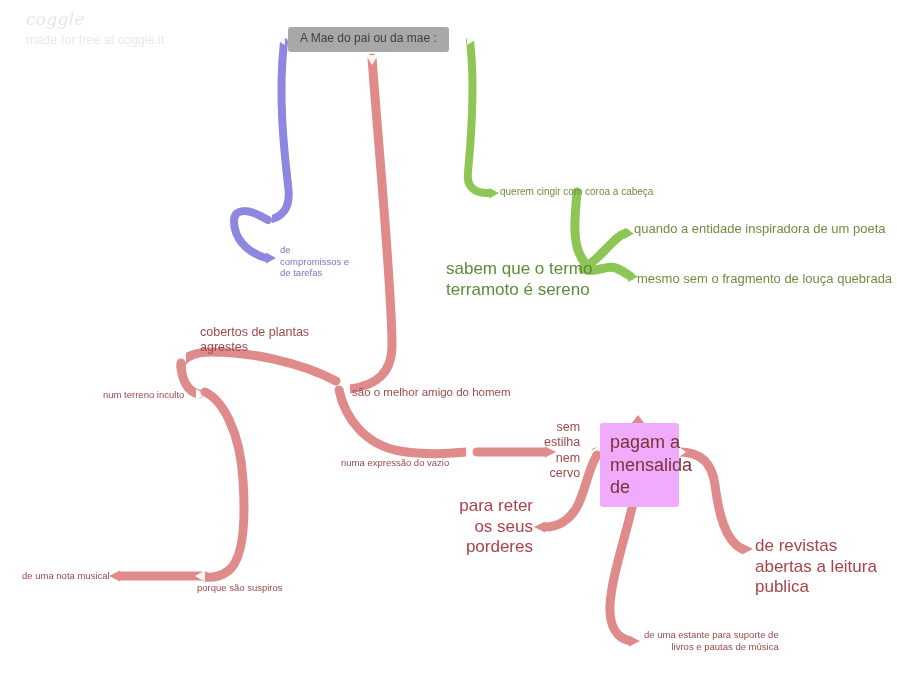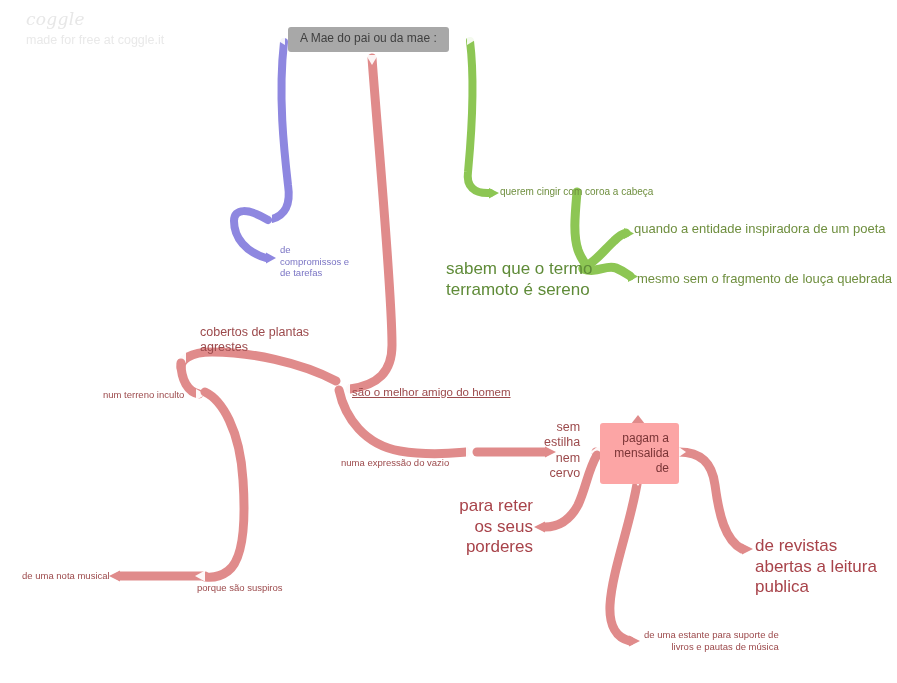--- a/index.html
+++ b/index.html
@@ -61,35 +61,35 @@
     background: #a8a8a8;
     color: #3f3f3f;
     font-size: 12px;
     padding: 5px 12px 6px 12px;
     border-radius: 3px;
     line-height: 1.15;
   }
 
   
   .boxed-node {
-    background: #fca5a5;
+    background: #f0abfc;
     color: #7a3436;
-    font-size: 12px;
-    text-align: right;
+    font-size: 18px;
+    text-align: left;
     padding: 8px 10px;
     border-radius: 3px;
     line-height: 1.25;
   }
 
   .t-purple      { color: #7a74c4; font-size: 12.5px; }
   .t-purple-sm   { color: #7a74c4; font-size: 9.5px; }
   .t-green       { color: #6f8f3f; font-size: 10px; }
   .t-green-sm    { color: #6f8f3f; font-size: 13px; }
   .t-green-lg    { color: #5f8b38; font-size: 17px; }
-  .t-red         { color: #9c4a4c; font-size: 11.5px; text-decoration: underline; }
+  .t-red         { color: #9c4a4c; font-size: 11.5px; }
   .t-red-sm      { color: #9c4a4c; font-size: 9.5px; text-align: right; }
   .t-red-md      { color: #9c4a4c; font-size: 12.5px; }
   .t-red-lg      { color: #a8434a; font-size: 17px; }
   .align-right   { text-align: right; }
 </style>
 </head>
 <body>
 
 <div id="canvas">
 

